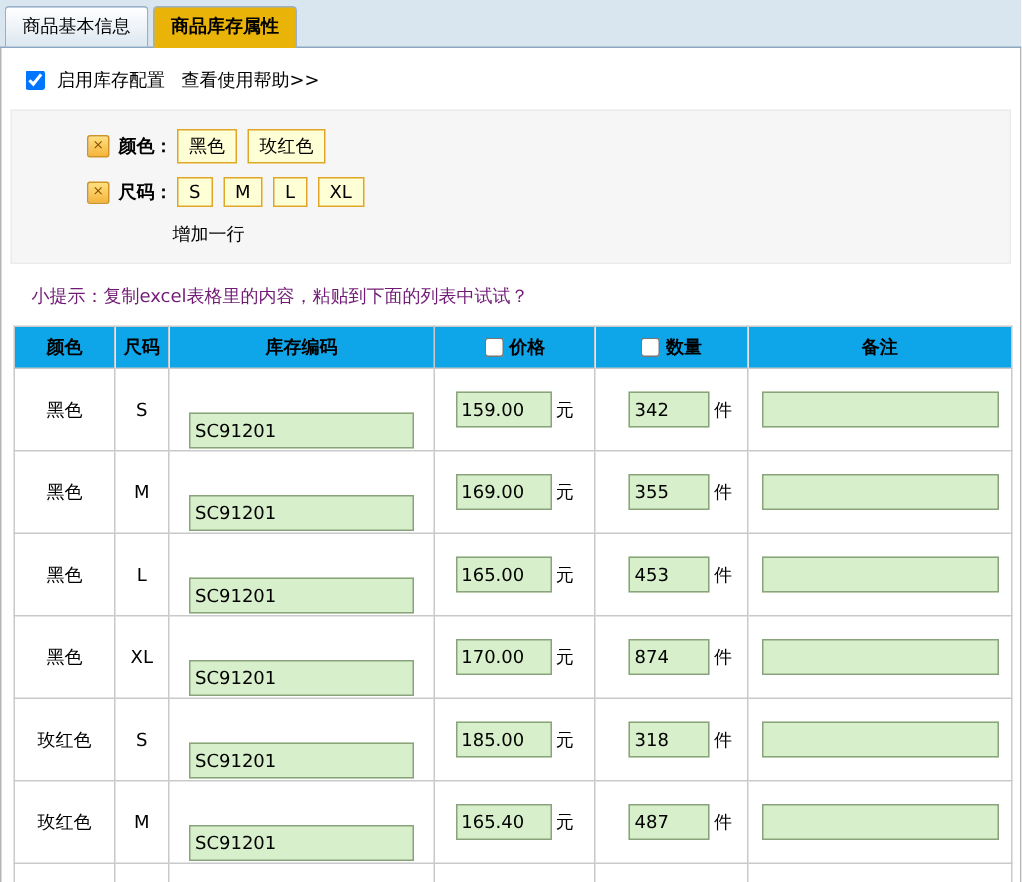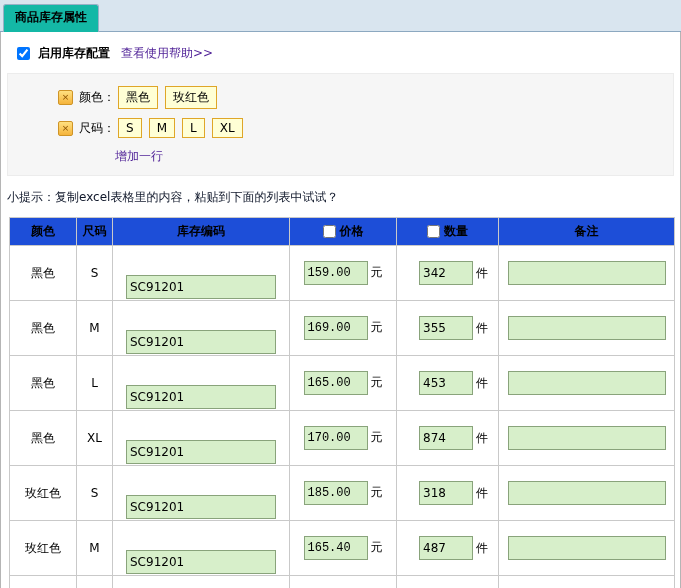--- a/index.html
+++ b/index.html
@@ -18,93 +18,94 @@
     border-bottom: 1px solid #8ca8c0;
   }
   .tab {
     padding: 4px 11px 5px;
     background: linear-gradient(#ffffff, #dce7f0);
     border: 1px solid #98b1c6; border-bottom: none;
     border-radius: 3px 3px 0 0;
     cursor: pointer; white-space: nowrap;
   }
   .tab.active {
-    background: #14b8a6; font-weight: bold;
+    background: #eab308; font-weight: bold;
     margin-bottom: -1px; padding-bottom: 6px; text-align: center;
   }
 
   
   .content {
     border: 1px solid #b5b5b5; border-top: none;
     min-height: 560px; padding-top: 10px;
   }
 
   
   .enable-row { display: flex; align-items: center; margin: 2px 0 10px 12px; gap: 5px; }
-  .enable-label { font-weight: bold; }
-  .link { color: #4c1d95; cursor: pointer; text-decoration: none; }
+  .enable-label { font-weight: normal; }
+  .link { color: #000000; cursor: pointer; text-decoration: none; }
   .help-link { margin-left: 6px; }
 
   
   .attr-panel {
     background: #f6f6f6; margin: 0 6px;
     padding: 12px 0 10px 50px;
     border: 1px solid #ececec;
   }
   .attr-row { display: flex; align-items: center; margin-bottom: 9px; }
   .del-icon {
     width: 13px; height: 13px; flex: 0 0 13px;
     background: linear-gradient(#ffe080, #f5b43c);
     border: 1px solid #cf9426; border-radius: 2px;
     color: #8a5200; font-size: 9px; line-height: 12px; text-align: center;
     cursor: pointer; margin-right: 6px;
   }
-  .attr-label { margin-right: 3px; }
+  .attr-label { margin-right: 3px; font-weight: bold; }
   .attr-btn {
     background: #ffffd5; border: 1px solid #dfa628;
     padding: 2px 7px; margin-right: 7px;
     font-family: inherit; font-size: 12px; cursor: pointer;
   }
   .add-link { display: inline-block; margin-left: 57px; margin-top: 1px; }
   .edit-row { margin-top: 6px; }
   .edit-btn {
     margin-left: 57px;
     background: linear-gradient(#f6f6f6, #dddddd);
     border: 1px solid #6e6e6e;
     box-shadow: 1px 1px 0 #9a9a9a;
     padding: 2px 14px; font-family: inherit; font-size: 12px; cursor: pointer;
   }
 
   
-  .tip { margin: 13px 0 11px 6px; color: #0f172a; }
+  .tip { margin: 13px 0 11px 20px; color: #701a75; }
 
   
   table.sku-table { border-collapse: collapse; margin: 0 8px; table-layout: fixed; width: 665px; }
   .sku-table th, .sku-table td {
     border: 1px solid #c9c9c9; text-align: center; vertical-align: middle; overflow: hidden;
   }
-  .sku-table th { background: #1d4ed8; height: 25px; font-weight: bold; font-size: 12px; }
+  .sku-table th { background: #0ea5e9; height: 25px; font-weight: bold; font-size: 12px; }
   .sku-table td { height: 46px; background: #fff; }
   .hdr-cb { vertical-align: middle; margin: 0 4px 0 0; }
 
   .inp {
     background: #d7efca; border: 1px solid #89a37b;
     height: 20px; padding: 1px 3px;
     font-family: inherit; font-size: 12px; color: #000;
   }
   .inp.sku { width: 142px; margin-top: 28px; }
-  .inp.price { width: 56px; font-family: Liberation Mono, monospace; }
+  .inp.price { width: 56px; }
   .inp.qty { width: 46px; margin-left: 12px; }
   .inp.remark { width: 150px; }
   .unit { margin-left: 3px; }
 </style>
 </head>
 <body>
 
 <div class="tabbar">
+  <div class="tab">商品基本信息</div>
   <div class="tab active">商品库存属性</div>
 </div>
 
 <div class="content">
 
   <div class="enable-row">
     <input type="checkbox" checked="true" style="">
     <span class="enable-label">启用库存配置</span>
     <a class="link help-link">查看使用帮助&gt;&gt;</a>
   </div>

